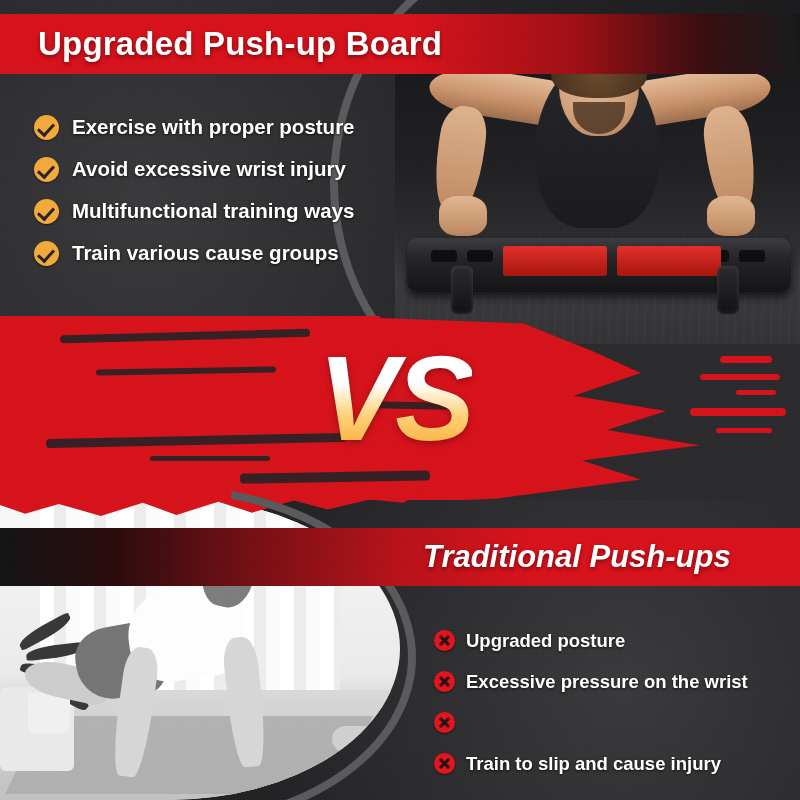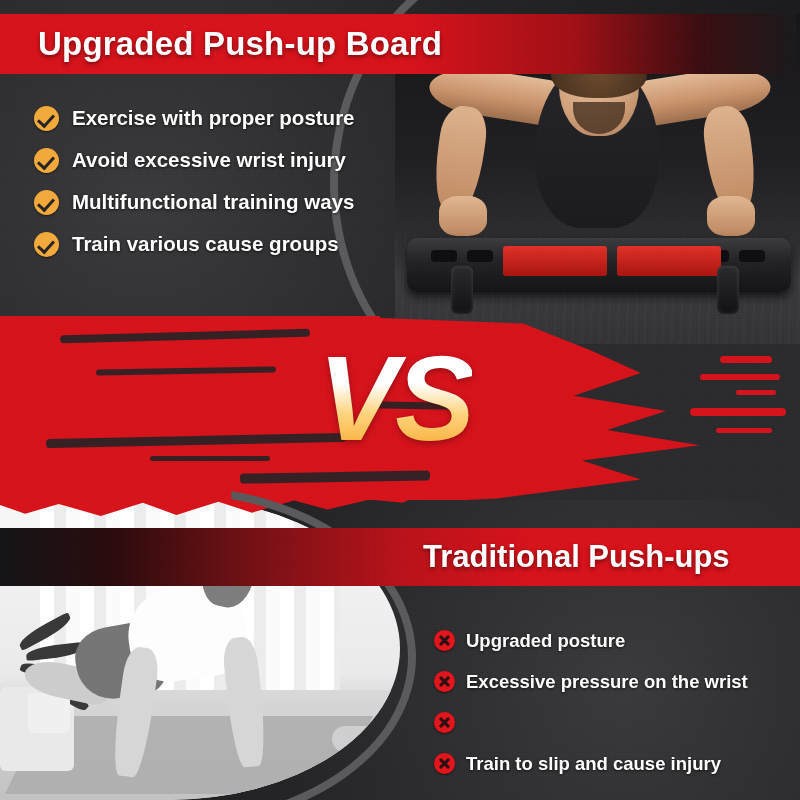--- a/index.html
+++ b/index.html
@@ -88,21 +88,21 @@
 
   
   .banner-top{position:absolute;left:0;top:14px;width:796px;height:60px;
       background:linear-gradient(90deg,#d6121b 0%,#d6121b 52%,#a01016 72%,#3a0d10 88%,#1a1a1c 100%);}
   .banner-top .ttl{position:absolute;left:38px;top:50%;transform:translateY(-50%);
       color:#fff;font-size:33px;font-weight:bold;letter-spacing:.2px;
       white-space:nowrap;text-shadow:0 2px 4px rgba(0,0,0,.45);}
 
   
   .pros{position:absolute;left:34px;top:106px;width:360px;}
-  .pro{display:flex;align-items:flex-start;height:42px;}
+  .pro{display:flex;align-items:center;height:42px;}
   .ck{flex:0 0 auto;width:25px;height:25px;border-radius:50%;
       background:#f2a93b;position:relative;margin-right:13px;
       box-shadow:0 1px 2px rgba(0,0,0,.5);}
   .ck:before{content:"";position:absolute;left:7px;top:5px;width:7px;height:13px;
       border:3px solid #272426;border-top:0;border-left:0;
       transform:rotate(42deg);}
   .pro-t{color:#fff;font-size:20.5px;font-weight:bold;white-space:nowrap;
       text-shadow:0 1px 3px rgba(0,0,0,.7);}
 
   
@@ -181,21 +181,21 @@
       background:#e3cdb6;border-radius:40% 40% 30% 30%/22% 22% 60% 60%;}
   .pb-arm-a{left:118px;top:150px;transform:rotate(8deg);}
   .pb-arm-b{left:228px;top:140px;transform:rotate(-6deg);}
   .arc-bot{position:absolute;left:-70px;top:486px;width:470px;height:326px;
       border:8px solid #5a5a5c;border-radius:50%;
       clip-path:polygon(62% 0%,100% 0%,100% 100%,62% 100%);
       pointer-events:none;}
 
   
   .banner-bot{position:absolute;left:0;top:528px;width:800px;height:58px;
-      background:linear-gradient(90deg,#141416 0%,#2a0b0d 14%,#6e1014 30%,#b8121a 50%,#d6121b 66%,#d6121b 100%);}
+      background:linear-gradient(90deg,#141416 0%,#2a0b0d 14%,#6e1014 30%,#b8121a 50%,#d6121b 66%,#d6121b 100%);font-style:italic;}
   .banner-bot .ttl{position:absolute;left:423px;top:50%;transform:translateY(-50%);
       color:#fff;font-size:31px;font-weight:bold;white-space:nowrap;
       text-shadow:0 2px 4px rgba(0,0,0,.45);}
   
   .torn{position:absolute;left:0;top:494px;width:420px;height:22px;
       background:#d6121b;
       clip-path:polygon(0% 0%,100% 0%,96% 40%,88% 25%,78% 70%,70% 30%,
                         60% 85%,52% 35%,42% 95%,34% 40%,24% 100%,14% 45%,6% 90%,0% 50%);}
 
   

